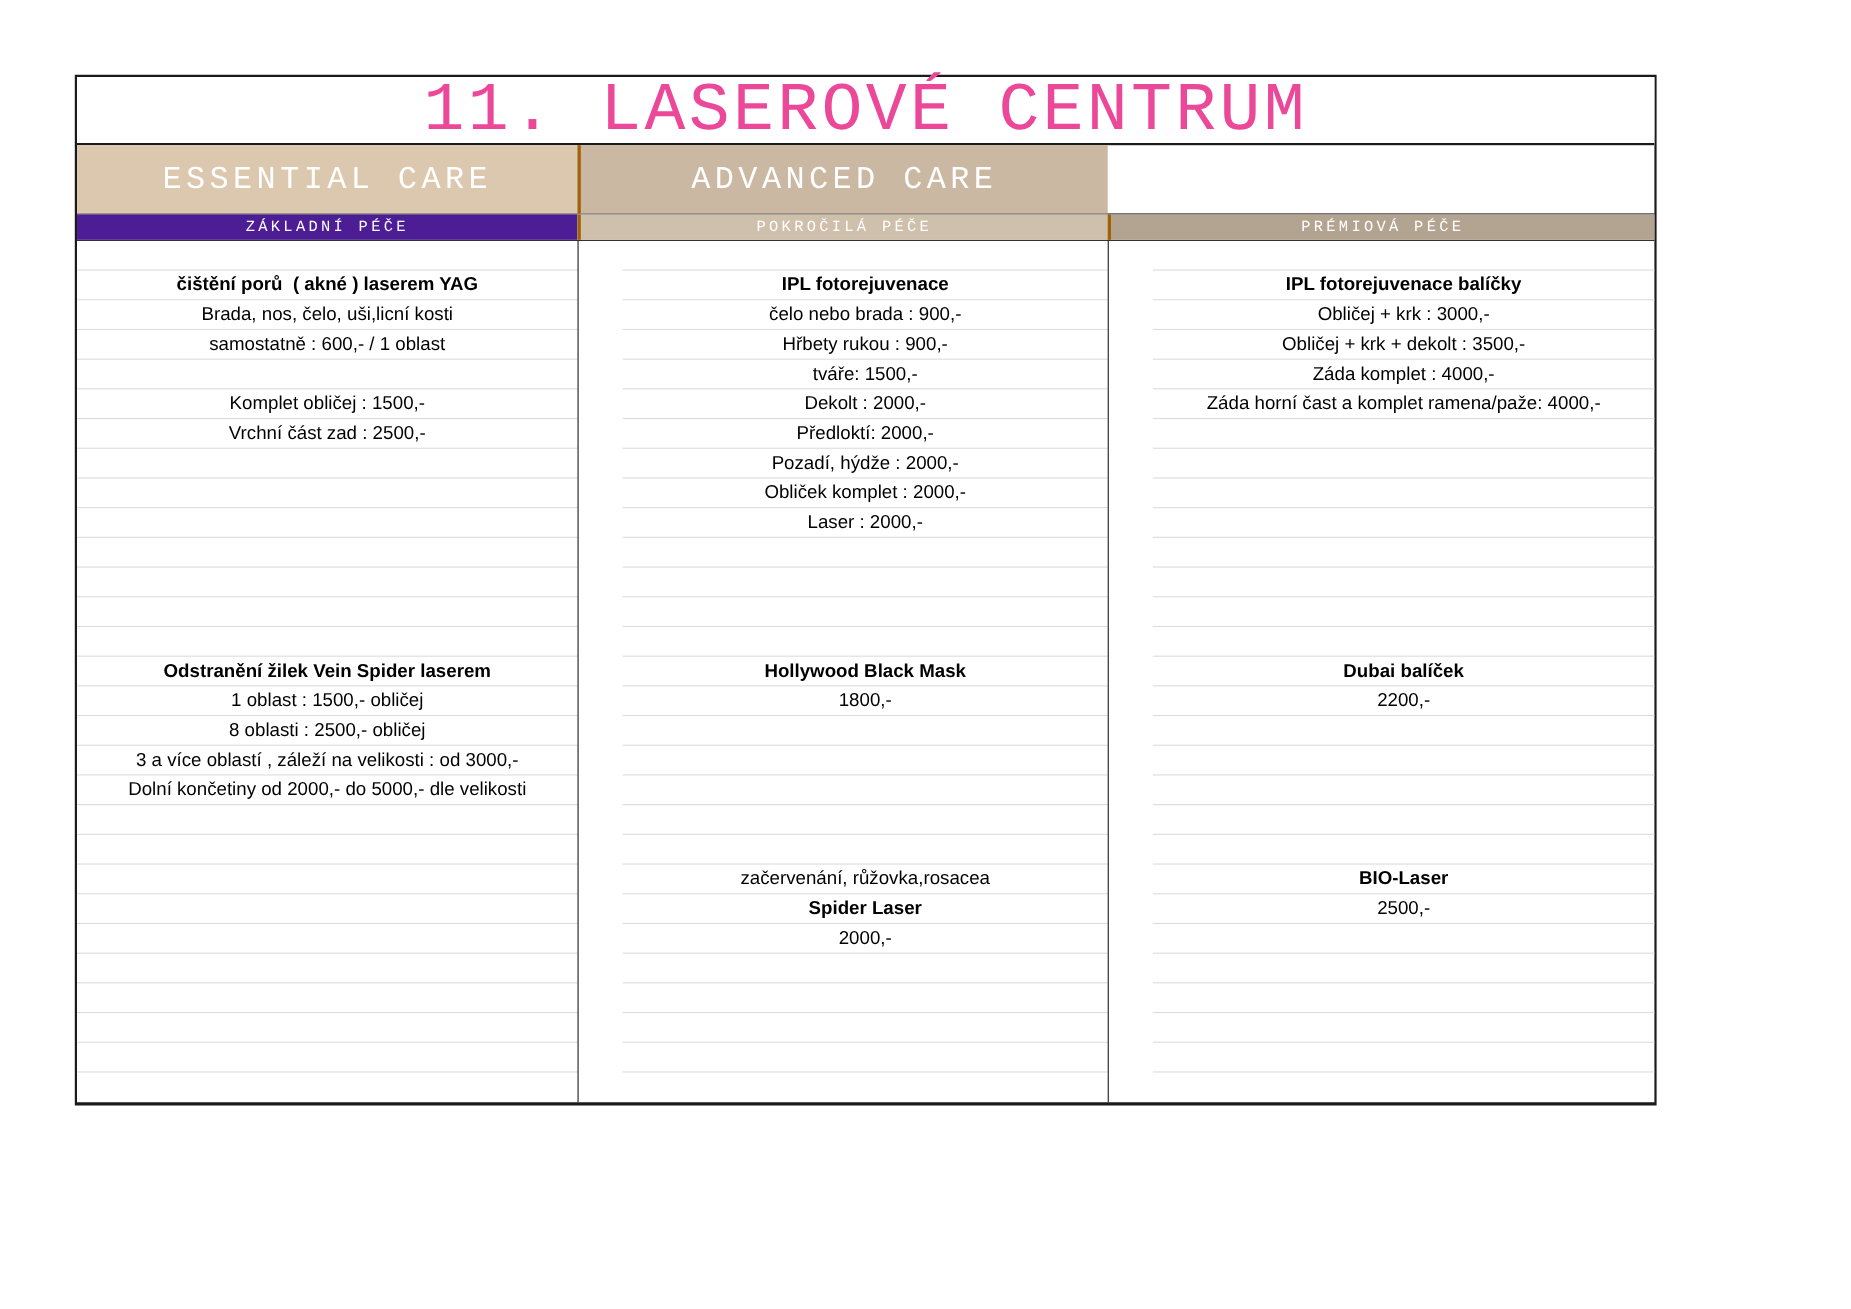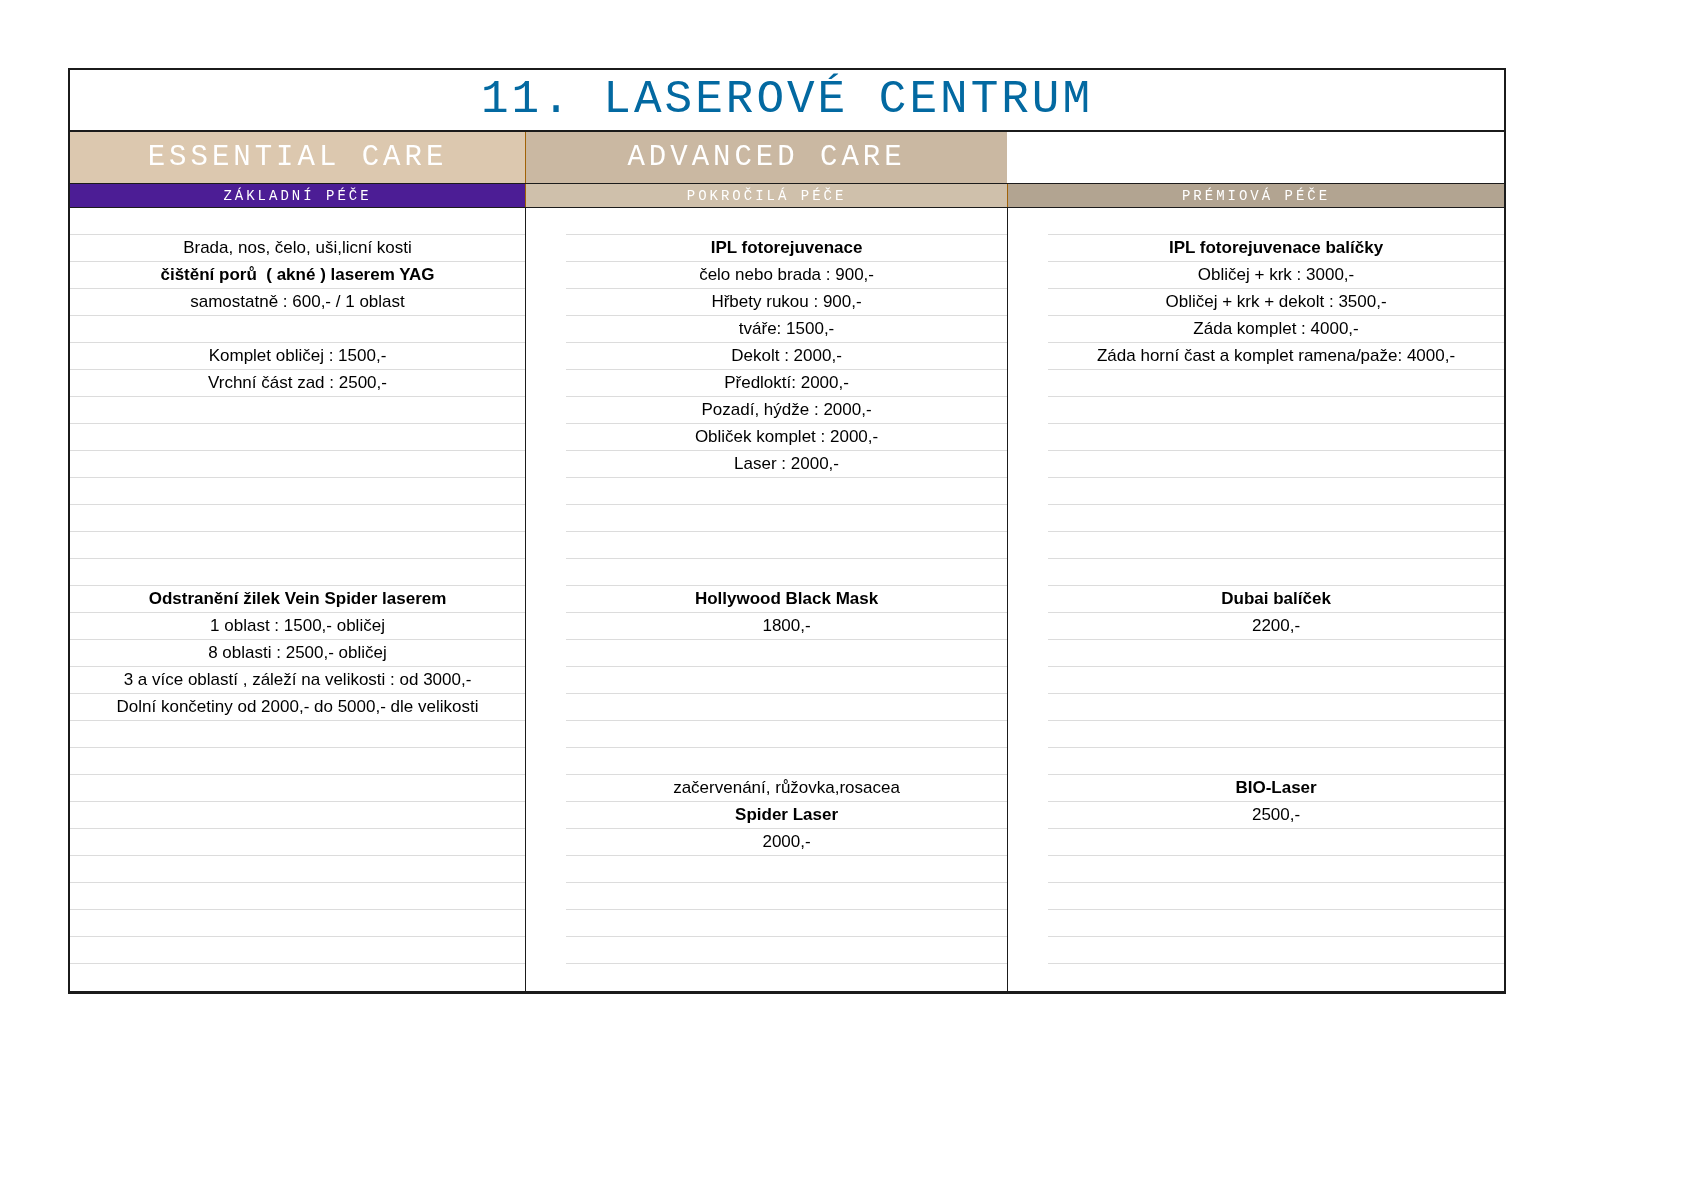--- a/index.html
+++ b/index.html
@@ -26,47 +26,47 @@
   .title-row {
     height: 60px;
     border-bottom: 2px solid #1b1b1b;
     display: flex;
     align-items: center;
     justify-content: center;
     background: #ffffff;
   }
   .title {
     font-family: "Liberation Mono", monospace;
-    font-size: 46px;
-    color: #0369a1;
+    font-size: 62px;
+    color: #ec4899;
     letter-spacing: 3px;
     white-space: pre;
   }
   .grid3 {
     display: grid;
     grid-template-columns: 31.73% 33.62% 34.65%;
   }
   .hdr-row {
-    height: 52px;
+    height: 63px;
     border-bottom: 1px solid #1b1b1b;
     box-sizing: border-box;
   }
   .hcell {
     display: flex;
     align-items: center;
     justify-content: center;
     color: #ffffff;
     font-family: "Liberation Mono", monospace;
     font-size: 29px;
     letter-spacing: 4px;
     white-space: pre;
     overflow: hidden;
   }
   .hcell:nth-child(n+2), .scell:nth-child(n+2) {
-    border-left: 1px solid #a16207;
+    border-left: 3px solid #a16207;
   }
   .sub-row {
     height: 24px;
     border-bottom: 1px solid #1b1b1b;
     box-sizing: border-box;
   }
   .scell {
     display: flex;
     align-items: center;
     justify-content: center;
@@ -112,22 +112,22 @@
       <div class="hcell" style="background: rgb(202, 184, 162);">ADVANCED CARE</div>
     </div>
   <div class="sub-row grid3" id="subRow">
       <div class="scell" style="background: #4c1d95;">ZÁKLADNÍ PÉČE</div>
       <div class="scell" style="background: rgb(207, 192, 171);">POKROČILÁ PÉČE</div>
       <div class="scell" style="background: rgb(178, 164, 145);">PRÉMIOVÁ PÉČE</div>
     </div>
   <div class="body grid3" id="bodyRow">
       <div class="bcol">
         <div class="bcell"></div>
+        <div class="bcell bold">čištění porů  ( akné ) laserem YAG</div>
         <div class="bcell">Brada, nos, čelo, uši,licní kosti</div>
-        <div class="bcell bold">čištění porů  ( akné ) laserem YAG</div>
         <div class="bcell">samostatně : 600,- / 1 oblast</div>
         <div class="bcell"></div>
         <div class="bcell">Komplet obličej : 1500,-</div>
         <div class="bcell">Vrchní část zad : 2500,-</div>
         <div class="bcell"></div>
         <div class="bcell"></div>
         <div class="bcell"></div>
         <div class="bcell"></div>
         <div class="bcell"></div>
         <div class="bcell"></div>

